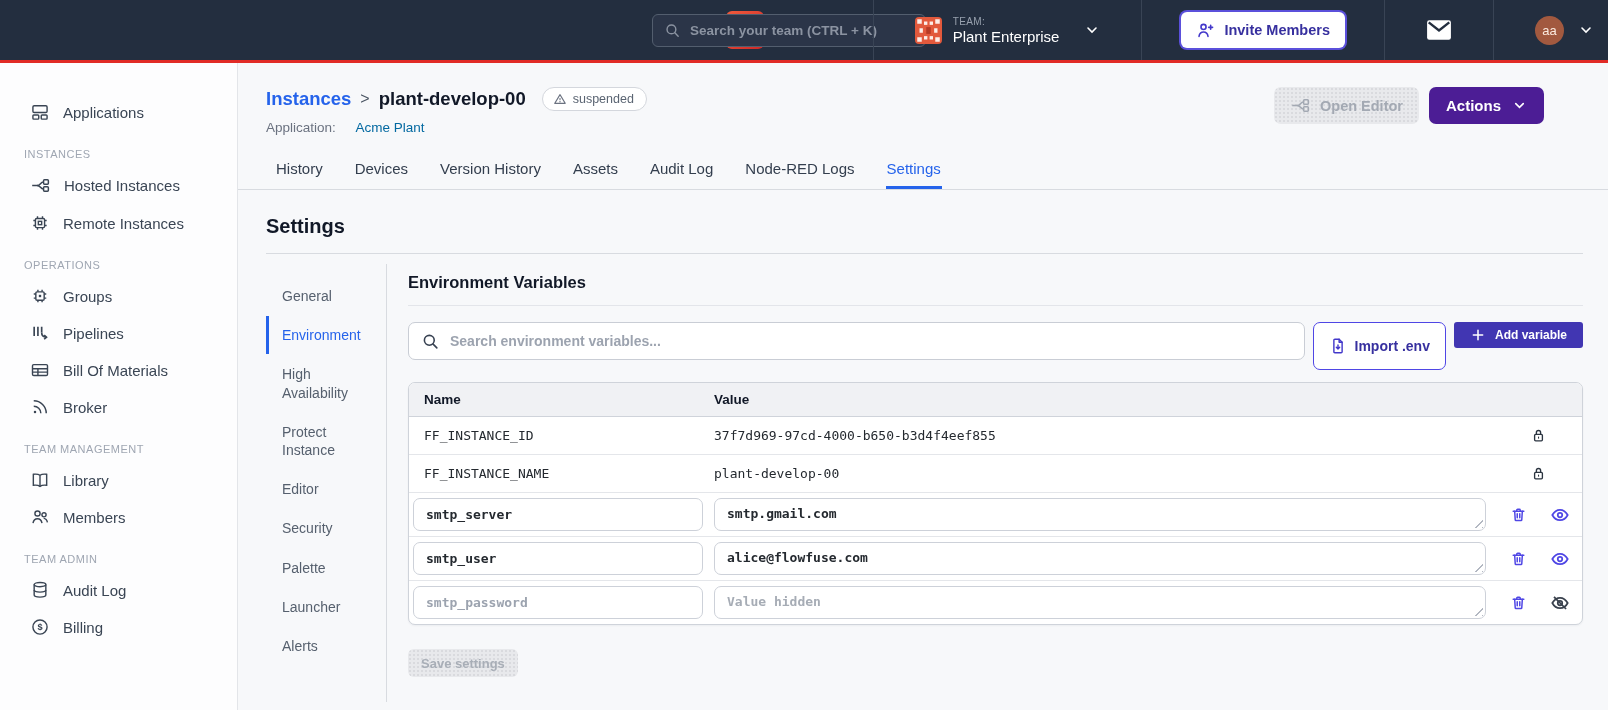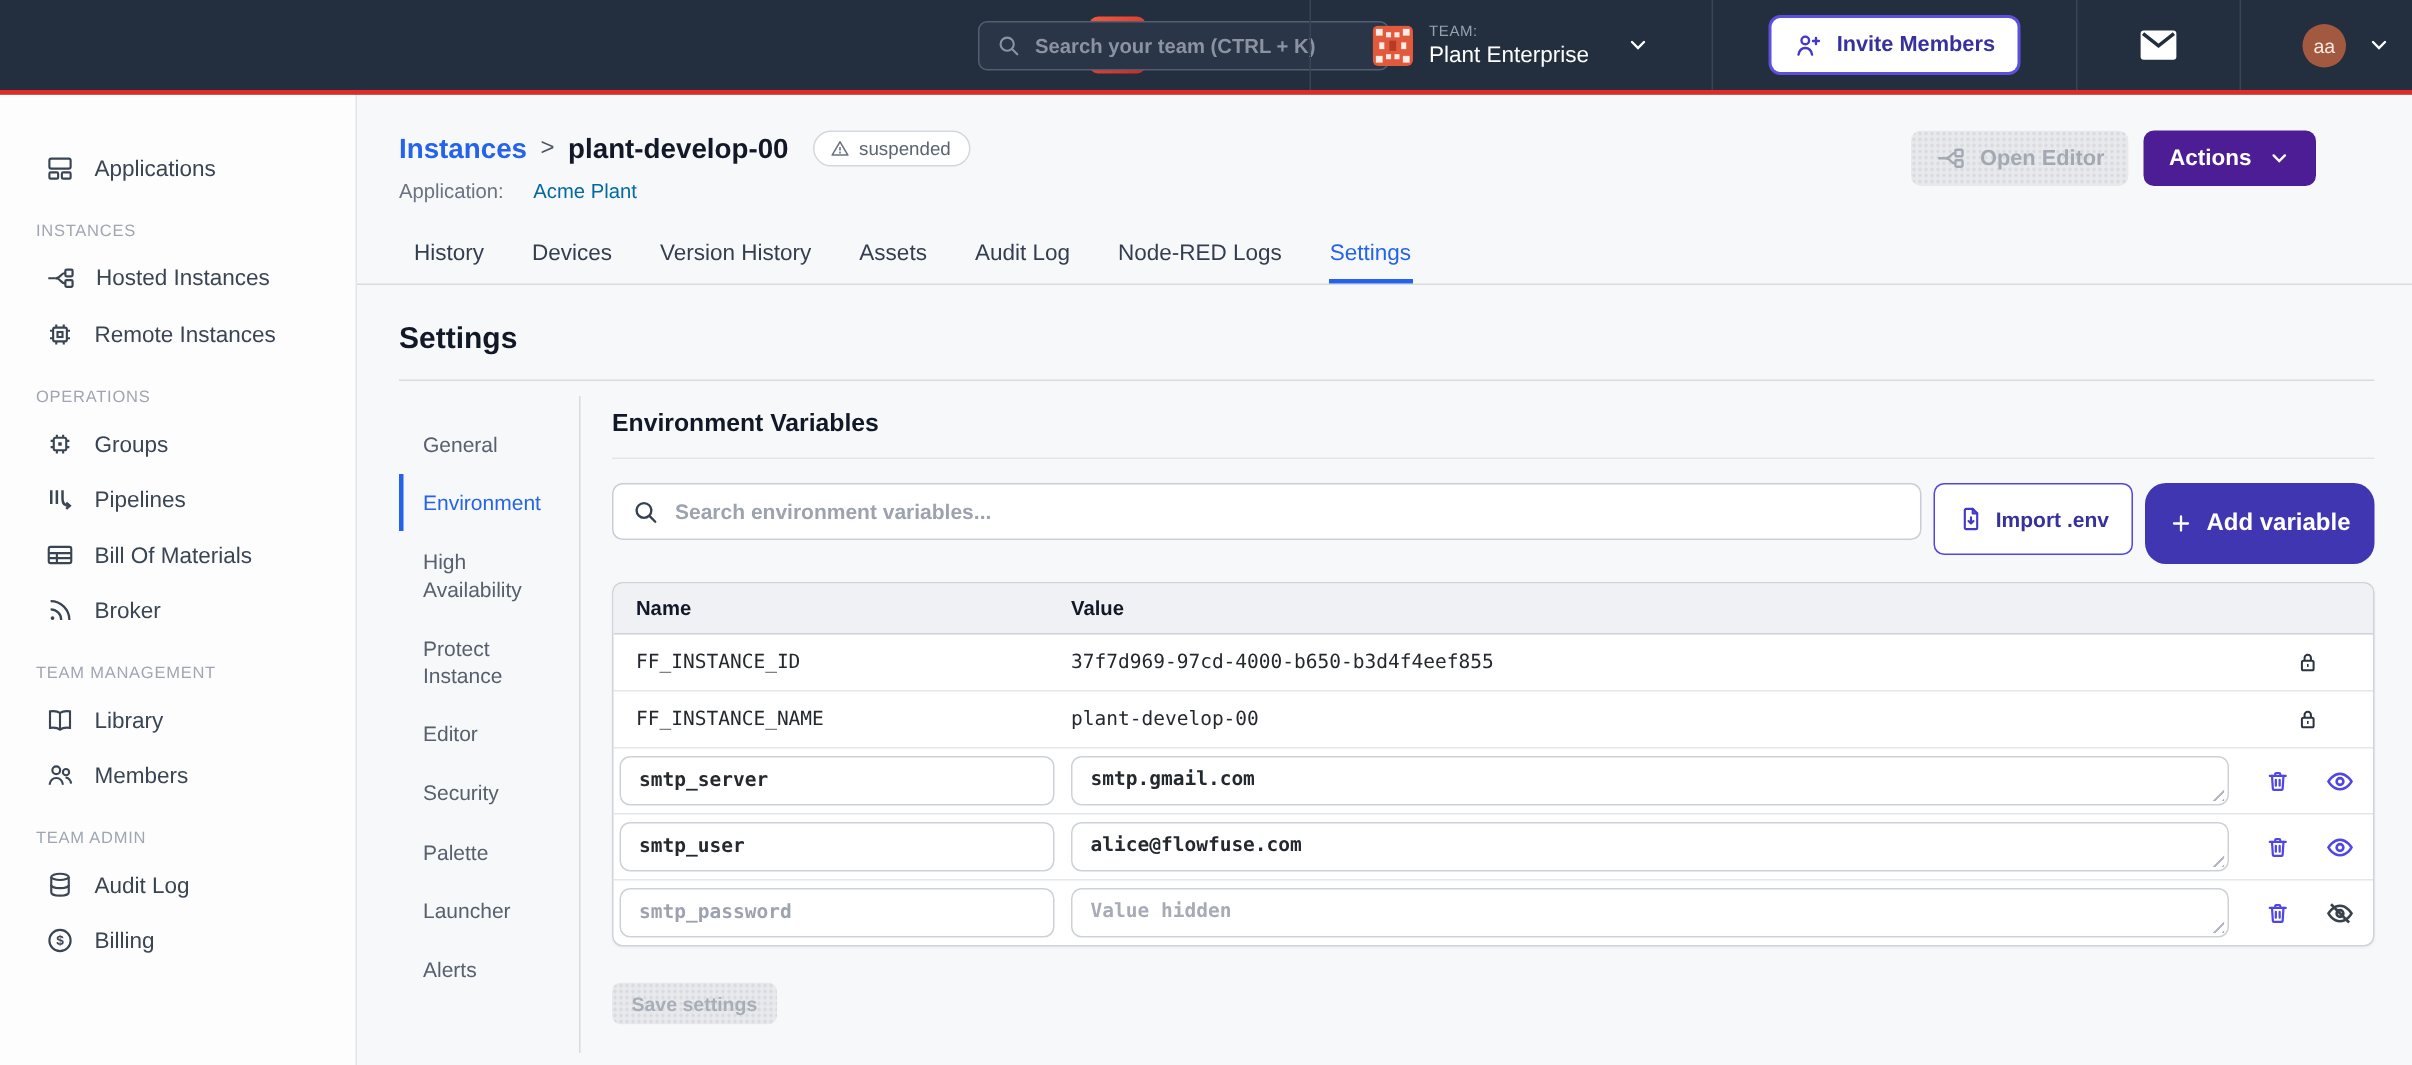--- a/index.html
+++ b/index.html
@@ -63,21 +63,21 @@
   .subnav-item { padding:10px 8px 10px 13px; border-left:3px solid transparent; font-size:14px; line-height:1.3; color:#56606E; margin-bottom:1px; cursor:pointer; }
   .subnav-item.active { color:#2563EB; border-left-color:#2563EB; }
 
   .panel { flex:1; padding:9px 0 0 21px; }
   .panel-title { font-size:16.5px; font-weight:bold; color:#111827; padding-bottom:13px; border-bottom:1px solid #E3E5EA; }
   .controls { display:flex; gap:8px; margin-top:16px; }
   .search-box { flex:1; background:#fff; border:1px solid #C9CDD5; border-radius:7px; height:38px; display:flex; align-items:center; gap:10px; padding:0 12px; }
   .search-box input { flex:1; border:none; font-size:14px; color:#374151; background:transparent; }
   .search-box input::placeholder { color:#9CA3AF; }
   .btn-import { display:flex; align-items:center; gap:8px; height:48px; padding:0 15px; background:#fff; border:1px solid #4F46E5; border-radius:7px; color:#37309F; font-size:14px; font-weight:bold; }
-  .btn-add { display:flex; align-items:center; gap:9px; height:54px; padding:0 16px; background:#4136B2; border-radius:14px; color:#fff; font-size:16px; font-weight:bold; }
+  .btn-add { display:flex; align-items:center; gap:9px; height:26px; padding:0 16px; background:#4136B2; border-radius:3px; color:#fff; font-size:12px; font-weight:bold; }
 
   .env-table { margin-top:12px; background:#fff; border:1px solid #CFD3DA; border-radius:7px; overflow:hidden; box-shadow:0 1px 2px rgba(20,30,50,.05); }
   .t-grid { display:grid; grid-template-columns:305px 1fr 88px; align-items:center; }
   .t-head { background:#F0F1F4; border-bottom:1px solid #CFD3DA; padding:9px 0; font-size:13.5px; font-weight:bold; color:#111827; }
   .c-pad { padding-left:15px; }
   .t-row { border-bottom:1px solid #E4E6EA; }
   .t-row:last-child { border-bottom:none; }
   .mono { font-family:"DejaVu Sans Mono", monospace; }
   .t-row.locked { padding:10px 0; font-size:13px; color:#24292F; }
   .lock-cell { display:flex; justify-content:center; color:#2B3440; }

